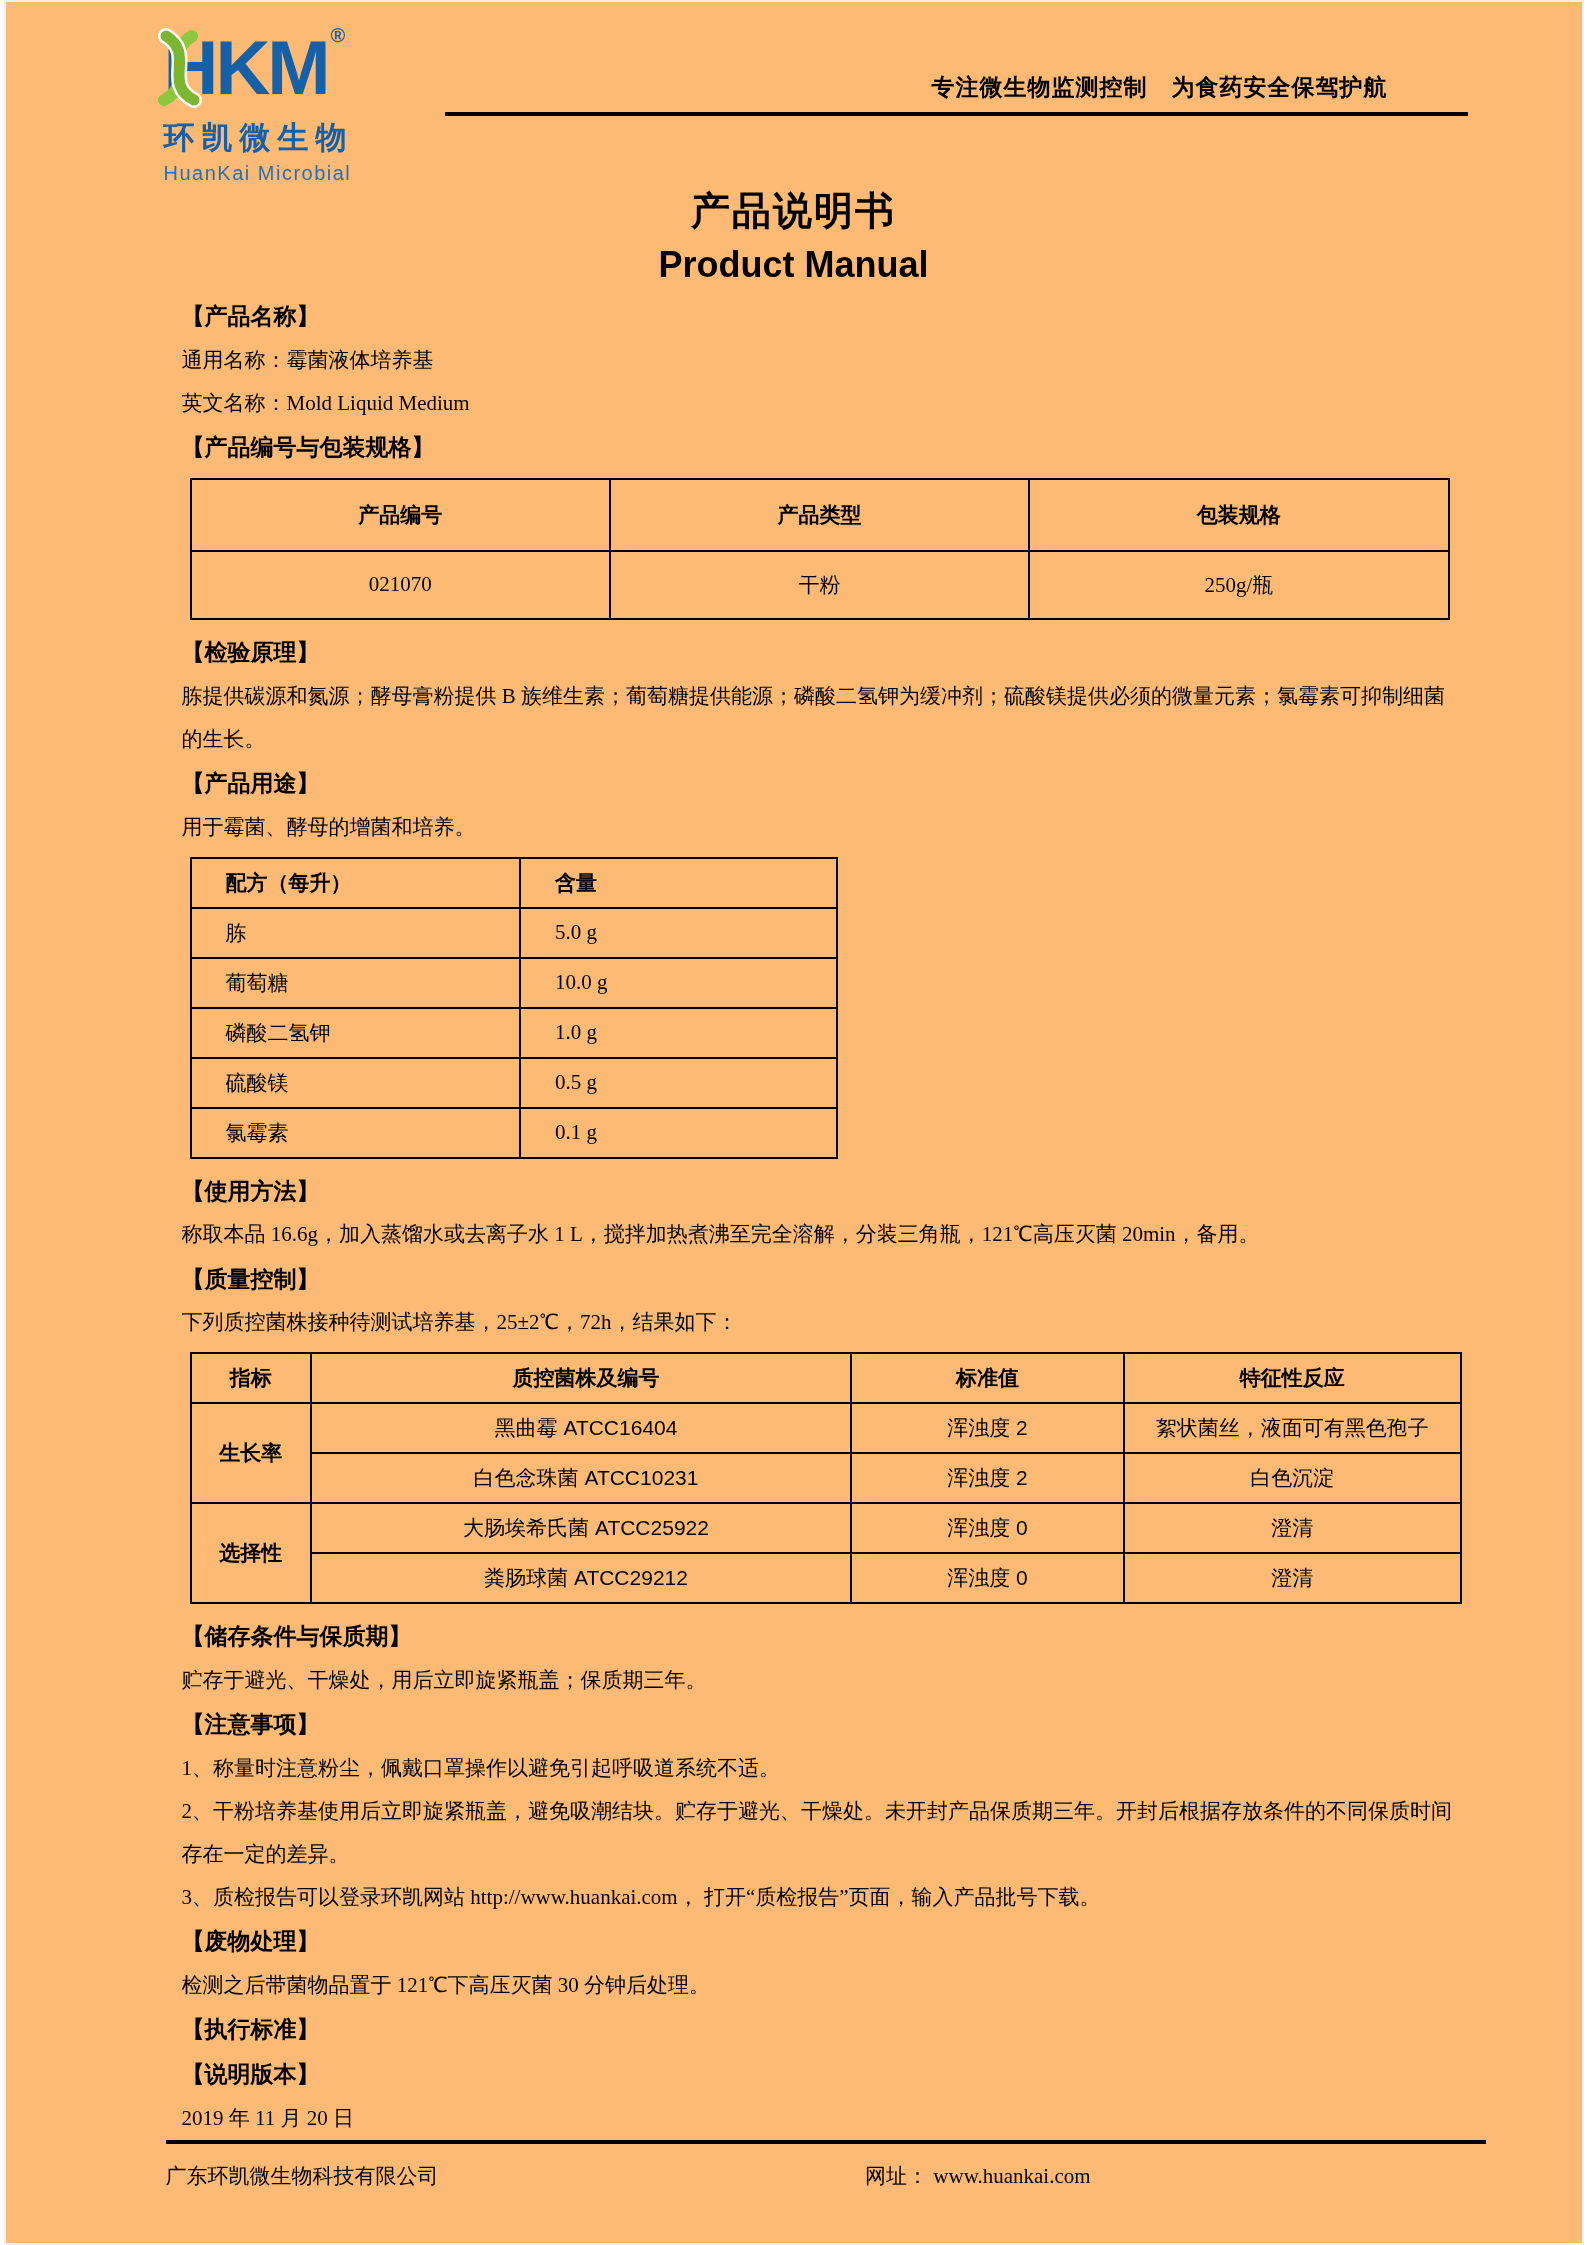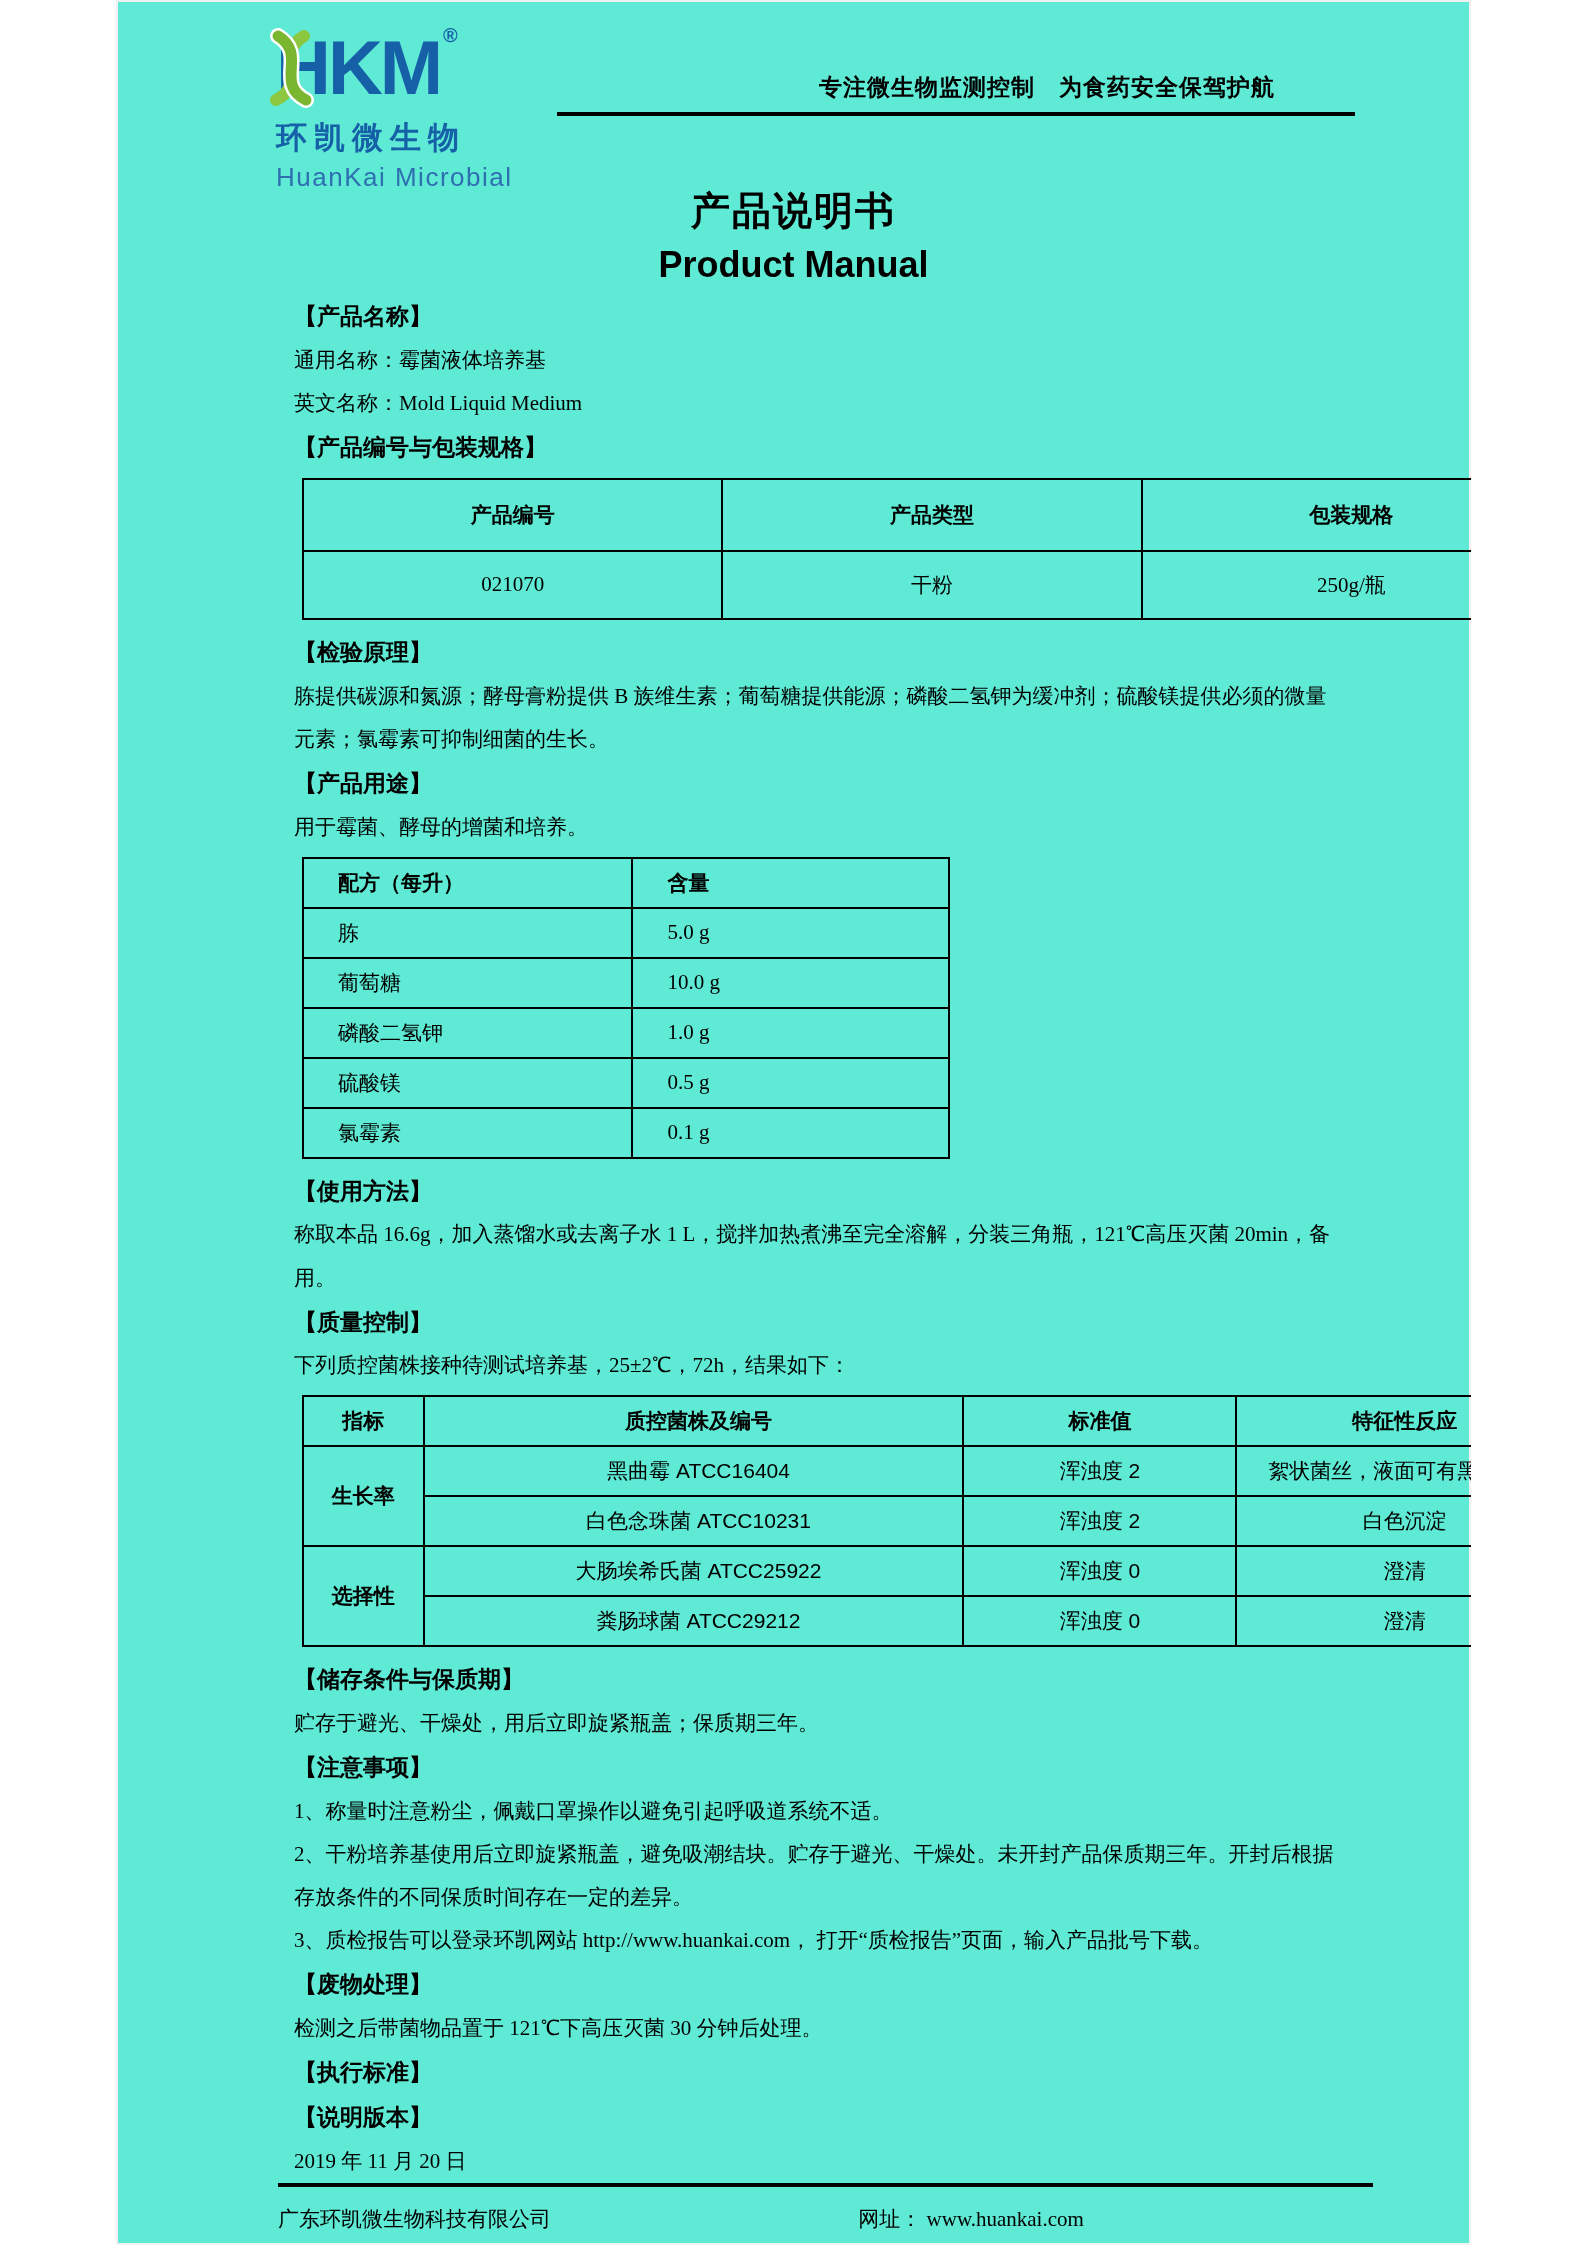--- a/index.html
+++ b/index.html
@@ -1,34 +1,34 @@
 <!DOCTYPE html>
 <html lang="zh"><head>
 <meta charset="utf-8">
 <style>
   * { margin:0; padding:0; box-sizing:border-box; }
   html,body { background:#ffffff; }
   .page{
-    width:1355px; height:2245px; margin:0 auto; background:#5eead4;
+    width:1580px; height:2245px; margin:0 auto; background:#fdba74;
     display:flex; flex-direction:column; position:relative; overflow:hidden;
     color:#000; font-family:"Liberation Sans","DejaVu Sans",sans-serif;
     box-shadow: inset 0 0 0 2px #f1f1f1;
   }
   
   .header{ position:relative; height:180px; flex:none; }
   .logo{ position:absolute; left:160px; top:24px; width:300px; }
   .hkm-row{ position:relative; height:90px; white-space:nowrap; }
   .hkm{
     font-size:76px; font-weight:800; letter-spacing:-3px; line-height:88px;
     color:#1660a8; display:inline-block;
   }
   .reg{ font-size:20px; font-weight:700; color:#1660a8; vertical-align:top; position:relative; top:0px; left:3px; }
   .helix-svg{ position:absolute; left:-12px; top:4px; }
   .logo-cn{ font-size:31px; font-weight:700; color:#1660a8; letter-spacing:7px; margin-top:3px; white-space:nowrap; }
-  .logo-en{ font-size:26px; font-weight:400; color:#2e6fb0; letter-spacing:1.5px; margin-top:3px; white-space:nowrap; }
+  .logo-en{ font-size:20px; font-weight:400; color:#2e6fb0; letter-spacing:1.5px; margin-top:3px; white-space:nowrap; }
   .tagline{ position:absolute; top:72px; right:196px; font-size:23px; font-weight:700; letter-spacing:1px; }
   .header-rule{ position:absolute; top:112px; left:441px; right:116px; height:4px; background:#000; }
   
   .title-block{ text-align:center; margin-top:4px; flex:none; }
   .title-cn{ font-size:39px; font-weight:700; letter-spacing:2px; }
   .title-en{ font-size:36px; font-weight:700; margin-top:6px; font-family:"Liberation Sans","DejaVu Sans",sans-serif; }
   
   .content{ margin:8px 130px 0 178px; flex:none; }
   .sec-h{ font-size:23px; font-weight:700; line-height:1.95; }
   .para{

